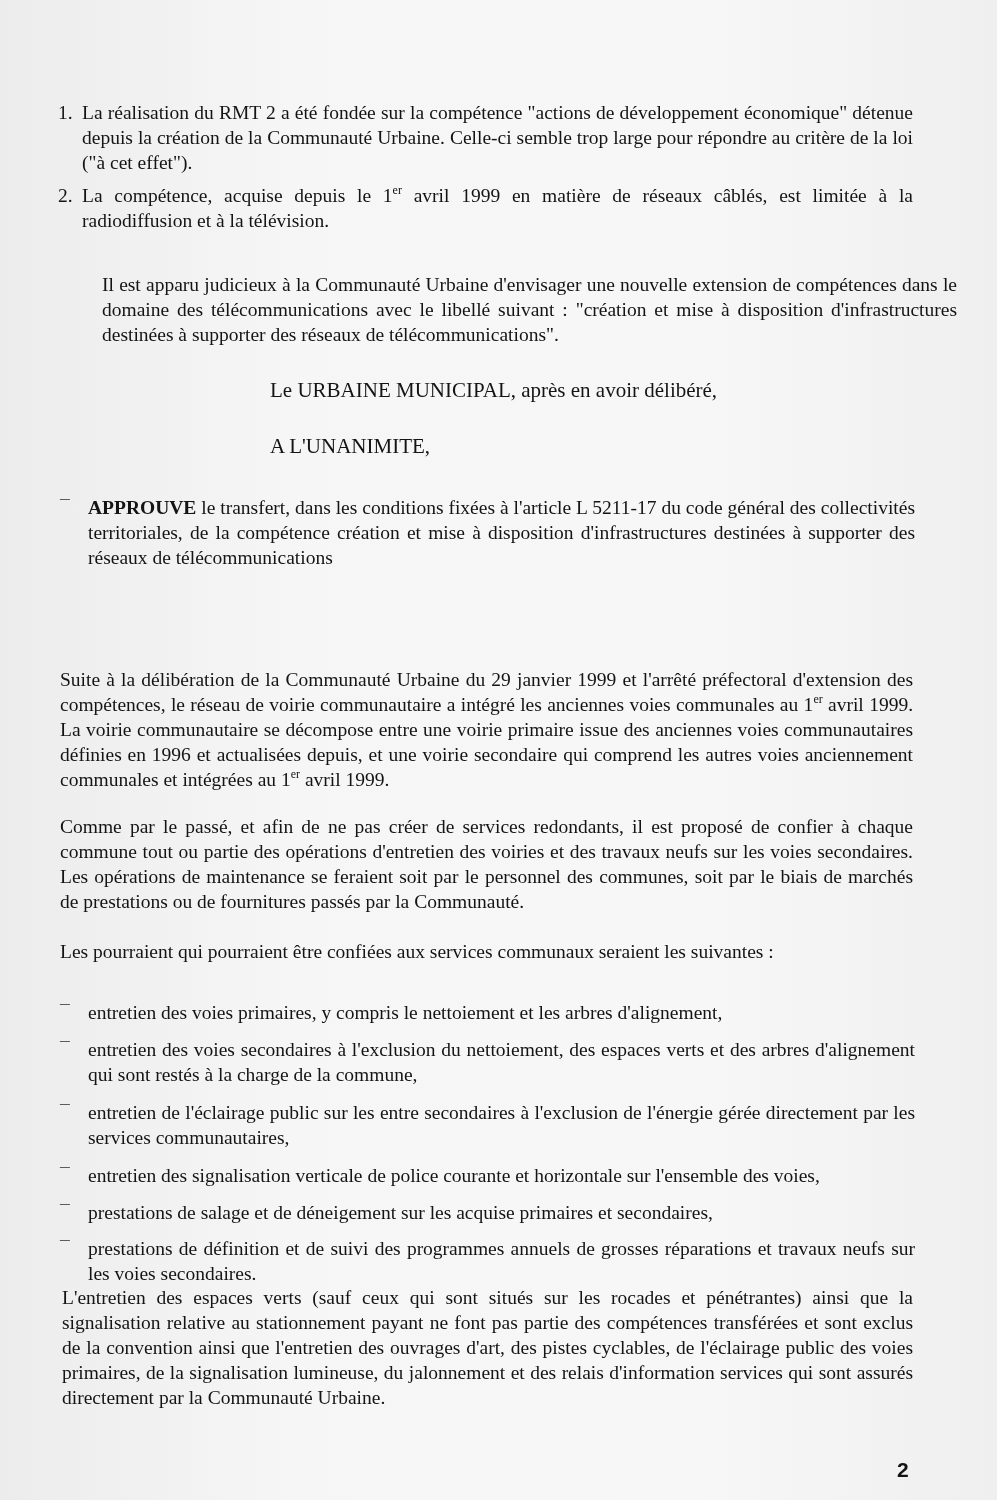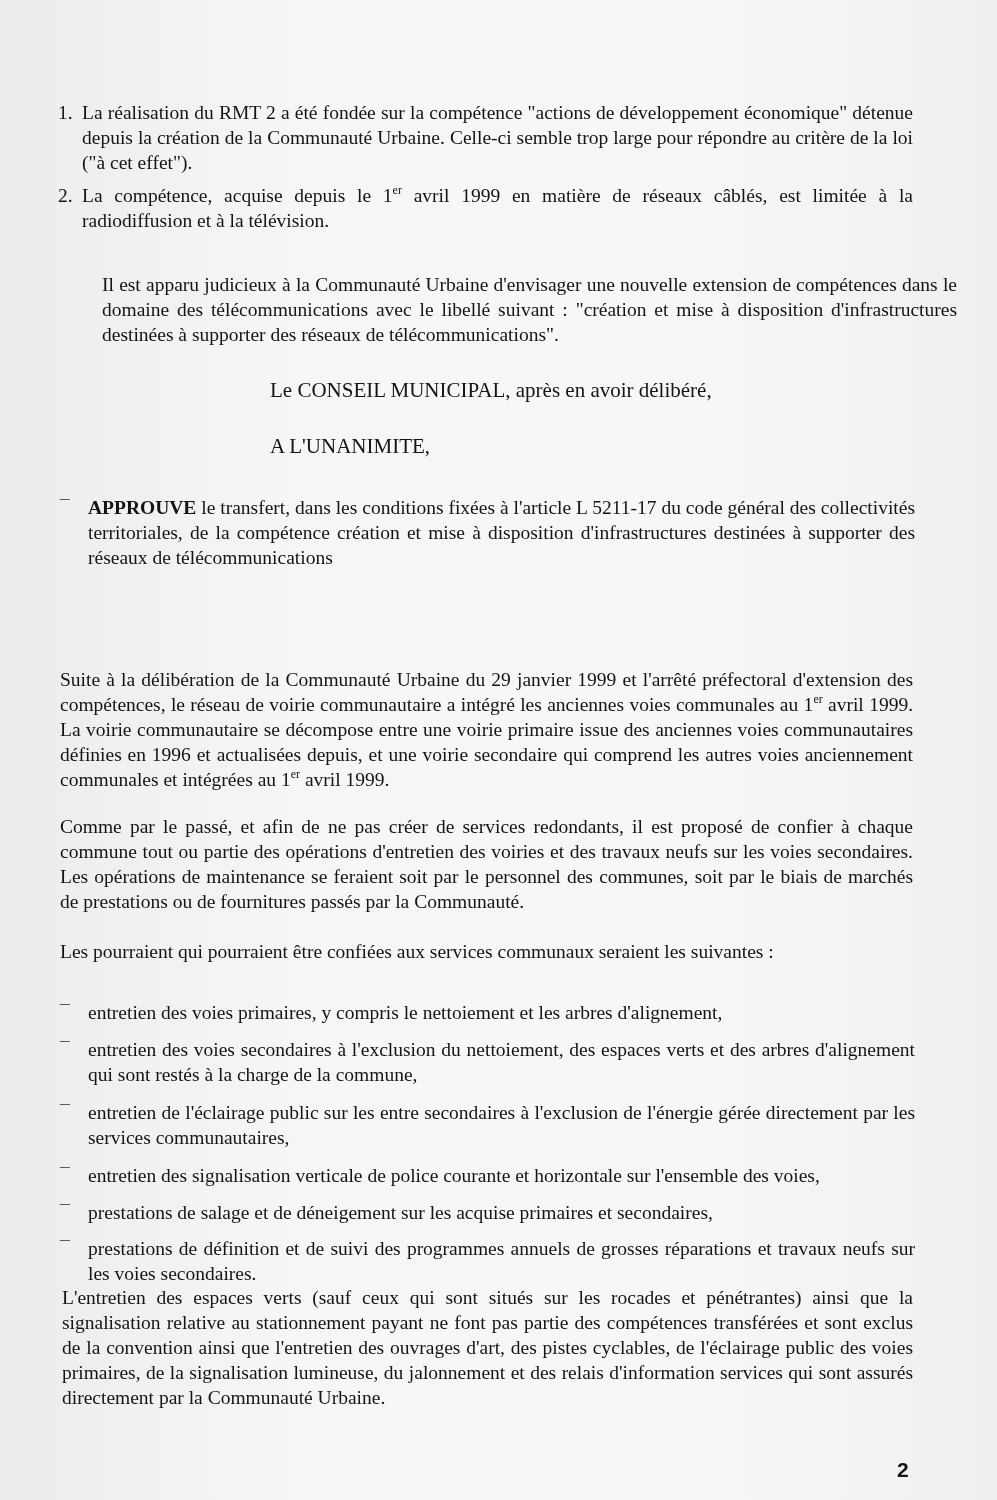--- a/index.html
+++ b/index.html
@@ -39,21 +39,21 @@
     <div class="text"><span>La réalisation du RMT 2 a été fondée sur la compétence "actions de développement économique" détenue depuis la création de la Communauté Urbaine. Celle-ci semble trop large pour répondre au critère de la loi ("</span><span class="ital">à cet effet</span><span>").</span></div>
   </div>
 
   <div class="num-item" style="top:183px;">
     <span class="marker">2.</span>
     <div class="text"><span>La compétence, acquise depuis le 1</span><sup>er</sup><span> avril 1999 en matière de réseaux câblés, est limitée à la radiodiffusion et à la télévision.</span></div>
   </div>
 
   <div class="block just" style="left:58px; top:272px; width:855px;margin-left:44px;"><span>Il est apparu judicieux à la Communauté Urbaine d'envisager une nouvelle extension de compétences dans le domaine des télécommunications avec le libellé suivant : "</span><span class="ital">création et mise à disposition d'infrastructures destinées à supporter des réseaux de télécommunications</span><span>".</span></div>
 
-  <div class="center-line" style="top:377px;">Le CONSEIL MUNICIPAL, après en avoir délibéré,</div>
+  <div class="center-line" style="top:377px;">Le URBAINE MUNICIPAL, après en avoir délibéré,</div>
   <div class="center-line" style="top:433px;text-align:right;">A L'UNANIMITE,</div>
 
   <div class="dash-item" style="top:485px;">
     <span class="marker">–</span>
     <div class="text"><span class="bold">APPROUVE</span><span> le transfert, dans les conditions fixées à l'article L 5211-17 du code général des collectivités territoriales, de la compétence création et mise à disposition d'infrastructures destinées à supporter des réseaux de télécommunications</span></div>
   </div>
 
 
   <div class="block just" style="left:60px; top:667px; width:853px;"><span>Suite à la délibération de la Communauté Urbaine du 29 janvier 1999 et l'arrêté préfectoral d'extension des compétences, le réseau de voirie communautaire a intégré les anciennes voies communales au 1</span><sup>er</sup><span> avril 1999. La voirie communautaire se décompose entre une voirie primaire issue des anciennes voies communautaires définies en 1996 et actualisées depuis, et une voirie secondaire qui comprend les autres voies anciennement communales et intégrées au 1</span><sup>er</sup><span> avril 1999.</span></div>
 

